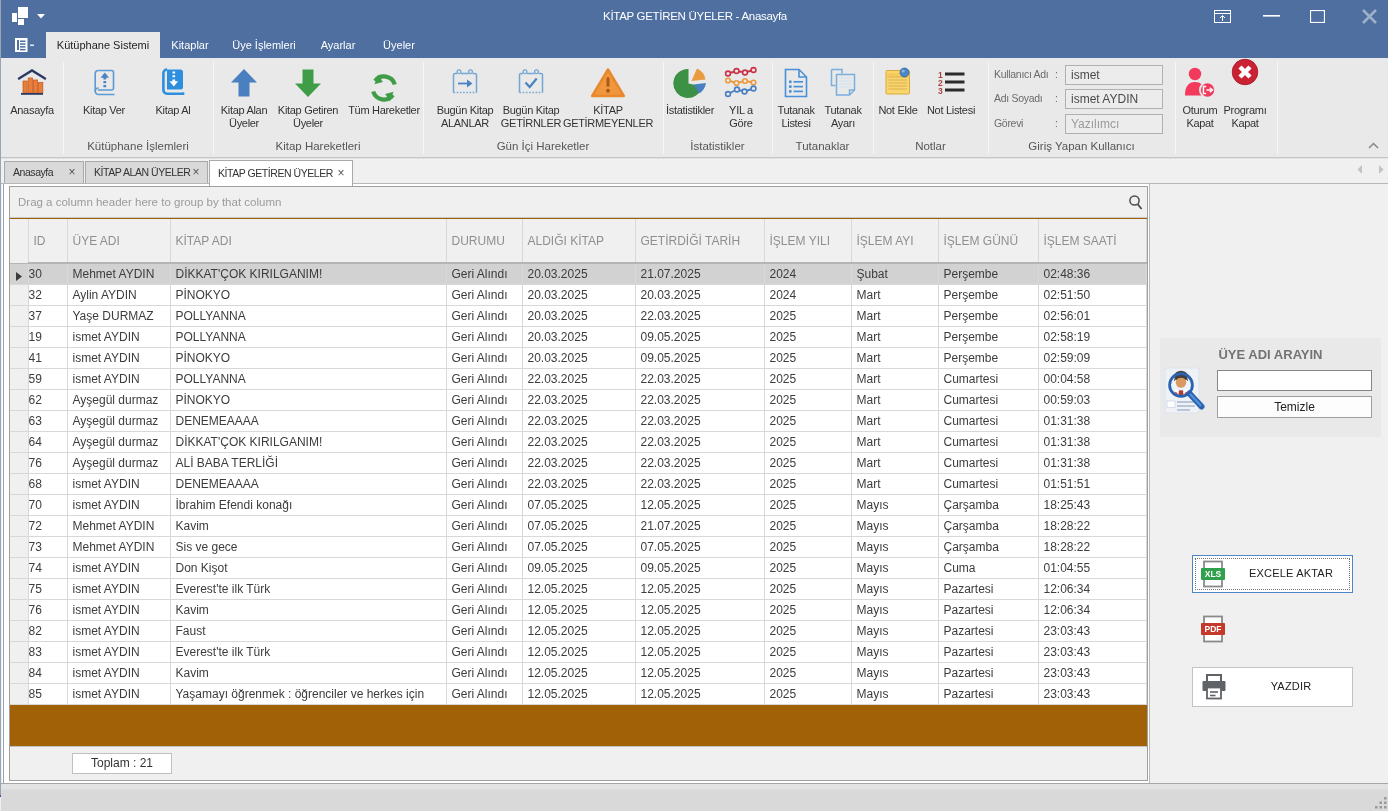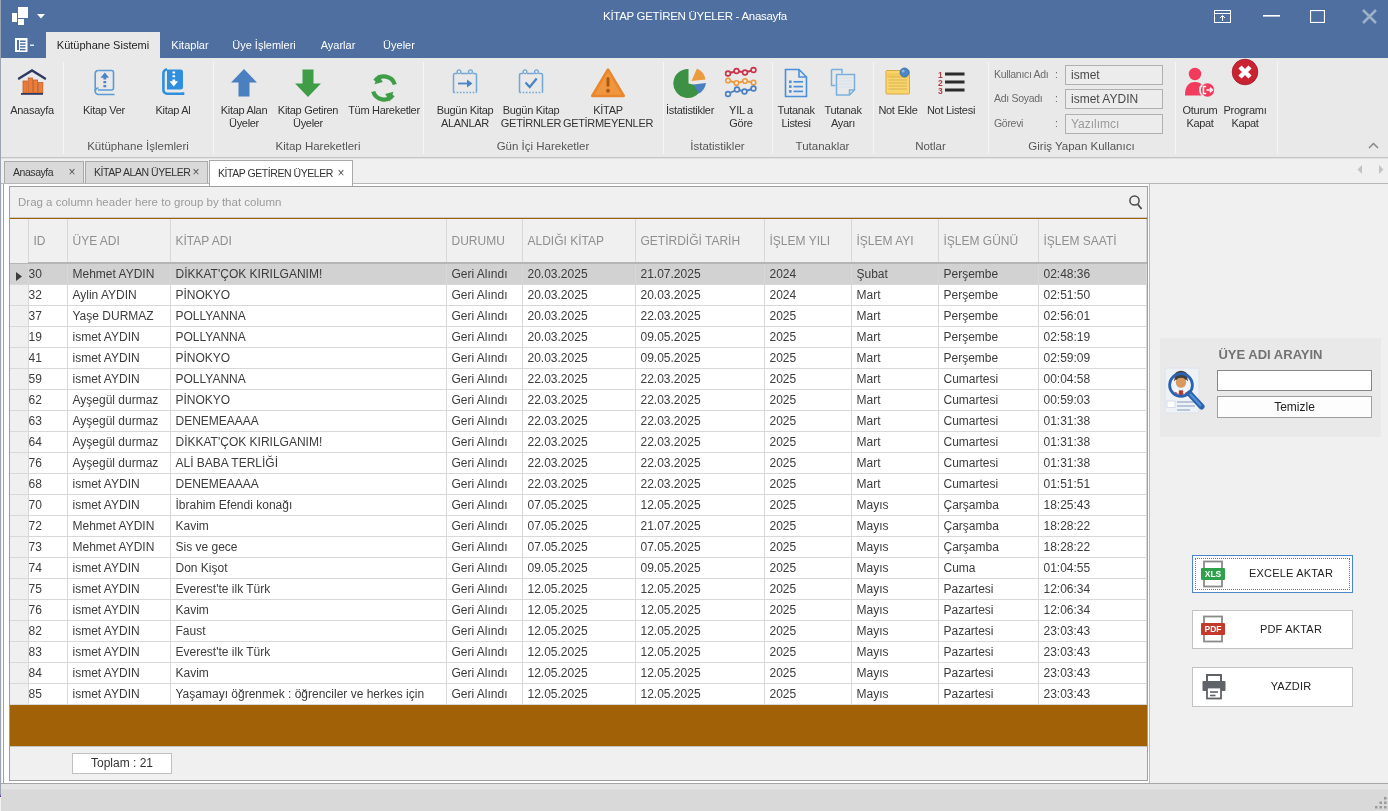--- a/index.html
+++ b/index.html
@@ -690,23 +690,20 @@
 </g>
 <circle cx="17" cy="19" r="11.4" fill="none" stroke="#2c63b0" stroke-width="2.8"></circle>
 <path d="M25.5 27.5 L37.5 40.5" stroke="#2c63b0" stroke-width="6" stroke-linecap="round"></path>
 <path d="M26.5 28.5 L36.5 39.3" stroke="#5590d9" stroke-width="2" stroke-linecap="round"></path>
 </svg>
 <div class="abs" id="uyeinput"></div>
 <div class="abs" id="temizle">Temizle</div>
 <div class="abs bigbtn" id="excel">
       <span class="btext">EXCELE AKTAR</span>
     </div>
-<div class="abs bigbtn" id="pdf">
-      <span class="btext">PDF AKTAR</span>
-    </div>
 <div class="abs bigbtn" id="yazdir">
       <span class="btext">YAZDIR</span>
     </div>
 <svg class="abs" style="left:1197px;top:560px" width="30" height="28" viewBox="0 0 30 28">
 <rect x="6" y="1.5" width="18" height="25" fill="#fff" stroke="#8a8a8a" stroke-width="1.8"></rect>
 <rect x="3" y="8" width="24" height="12" rx="1" fill="#2fa04c"></rect>
 <text x="15" y="17.3" font-size="8.5" font-weight="bold" fill="#fff" text-anchor="middle" font-family="Liberation Sans">XLS</text>
 </svg>
 <svg class="abs" style="left:1197px;top:615px" width="30" height="28" viewBox="0 0 30 28">
 <rect x="6" y="1.5" width="18" height="25" fill="#fff" stroke="#8a8a8a" stroke-width="1.8"></rect>

